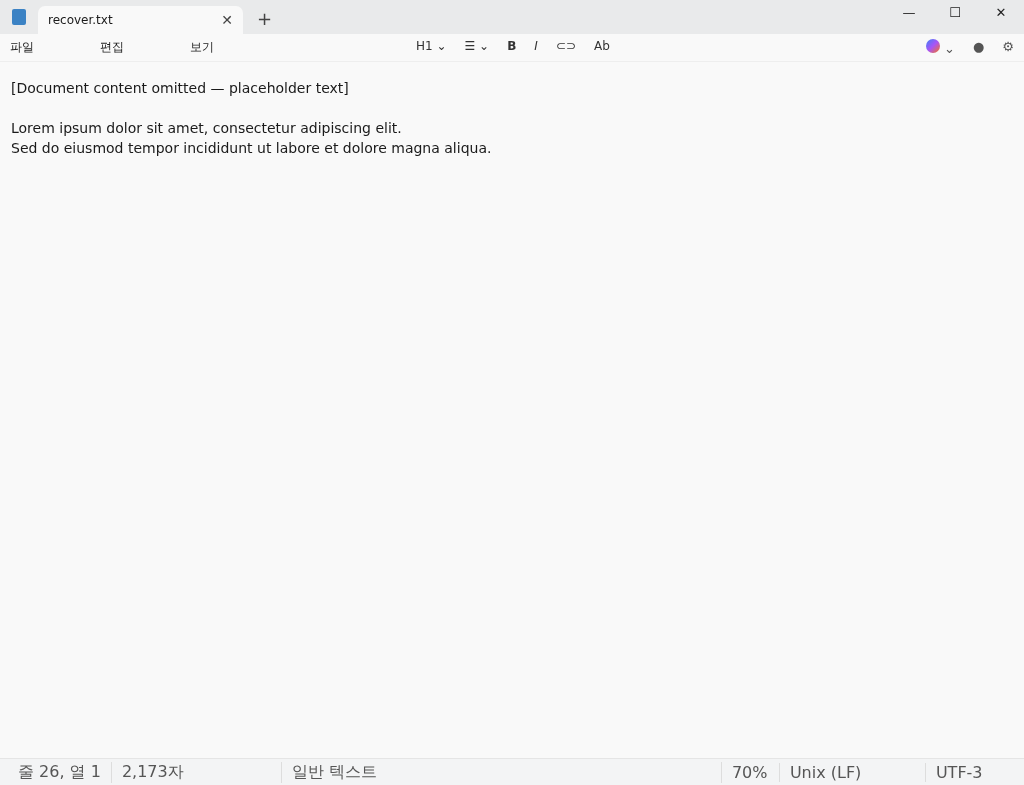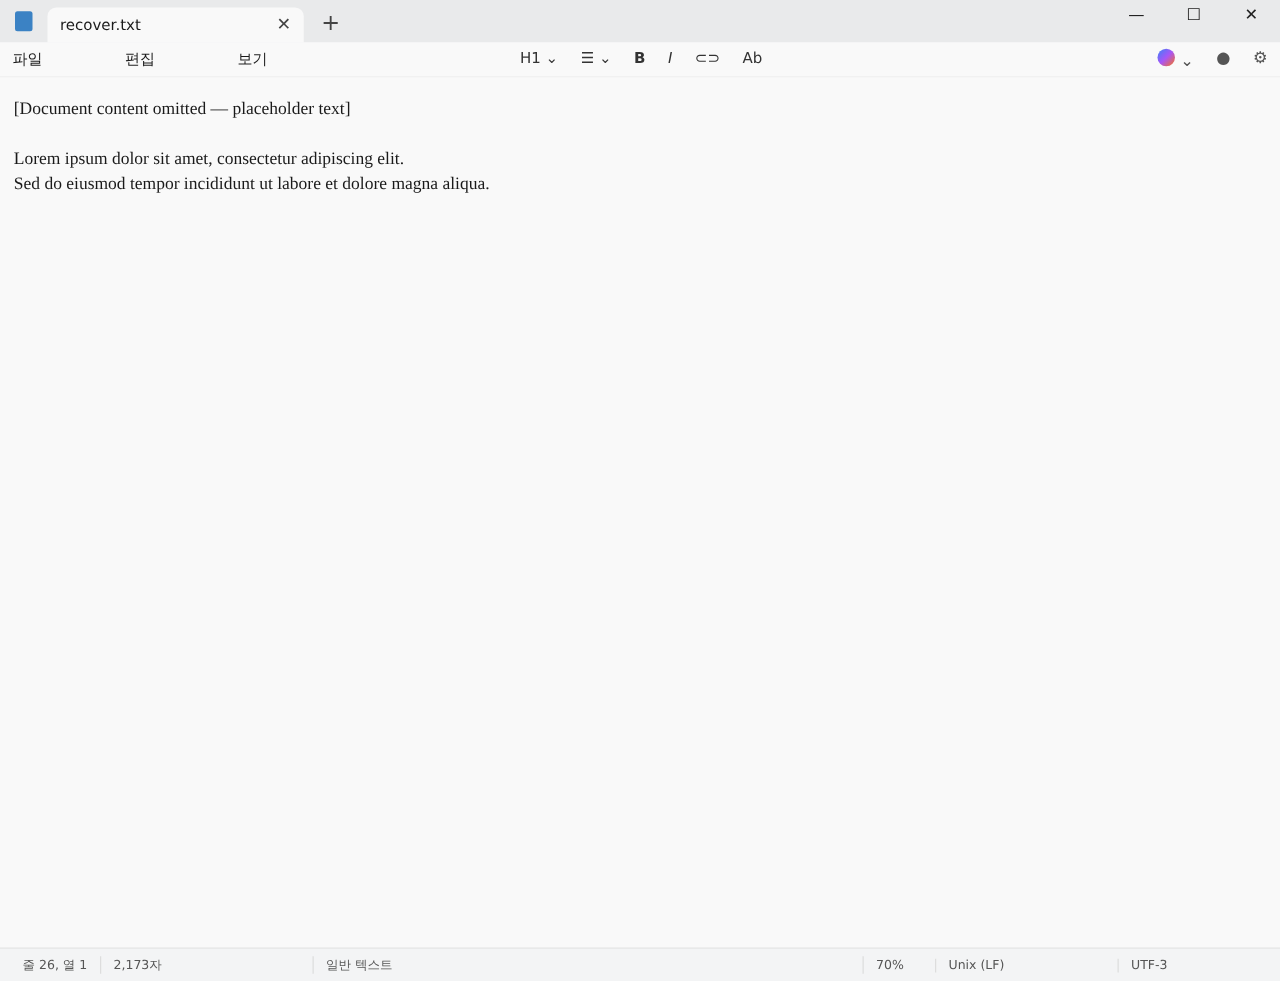--- a/index.html
+++ b/index.html
@@ -11,22 +11,22 @@
     .tab .close { font-size: 14px; color: #444; cursor: pointer; }
     .newtab { font-size: 18px; color: #444; margin: 0 0 5px 14px; cursor: pointer; }
     .winctl { position: absolute; right: 0; top: 0; display: flex; }
     .winctl div { width: 46px; height: 24px; display: flex; align-items: center; justify-content: center; font-size: 13px; color: #222; cursor: pointer; }
     .menubar { height: 28px; background: #f9f9f9; display: flex; align-items: center; padding-left: 10px; font-size: 12px; color: #1a1a1a; position: relative; border-bottom: 1px solid #eee; gap: 40px; }
     .menubar .mi { margin-right: 26px; cursor: pointer; }
     .fmt { position: absolute; left: 416px; top: 5px; display: flex; gap: 18px; font-size: 12px; color: #333; }
     .fmt span { cursor: pointer; }
     .right-tools { position: absolute; right: 10px; top: 5px; display: flex; gap: 18px; font-size: 13px; color: #555; }
     .copilot { width: 14px; height: 14px; border-radius: 50%; background: linear-gradient(135deg,#3b82f6,#a855f7,#f97316); display: inline-block; }
-    .editor { position: absolute; top: 62px; left: 0; right: 0; bottom: 27px; background: #f9f9f9; padding: 16px 11px; font-size: 14px; line-height: 20px; color: #1a1a1a; white-space: pre-wrap; font-family: Liberation Serif, serif; }
-    .statusbar { position: absolute; bottom: 0; left: 0; right: 0; height: 27px; background: #f3f4f5; border-top: 1px solid #e5e5e5; font-size: 10px; color: #555; display: flex; align-items: center; }
+    .editor { position: absolute; top: 62px; left: 0; right: 0; bottom: 27px; background: #f9f9f9; padding: 16px 11px; font-size: 14px; line-height: 20px; color: #1a1a1a; white-space: pre-wrap; }
+    .statusbar { position: absolute; bottom: 0; left: 0; right: 0; height: 27px; background: #f3f4f5; border-top: 1px solid #e5e5e5; font-size: 16px; color: #555; display: flex; align-items: center; }
     .statusbar .seg { padding: 0 10px; border-right: 1px solid #ddd; }
   </style>
 </head>
 <body>
 
 <div class="titlebar">
   <div class="app-icon"></div>
   <div class="tab">
     <span class="label">recover.txt</span>
     <span class="close">✕</span>

